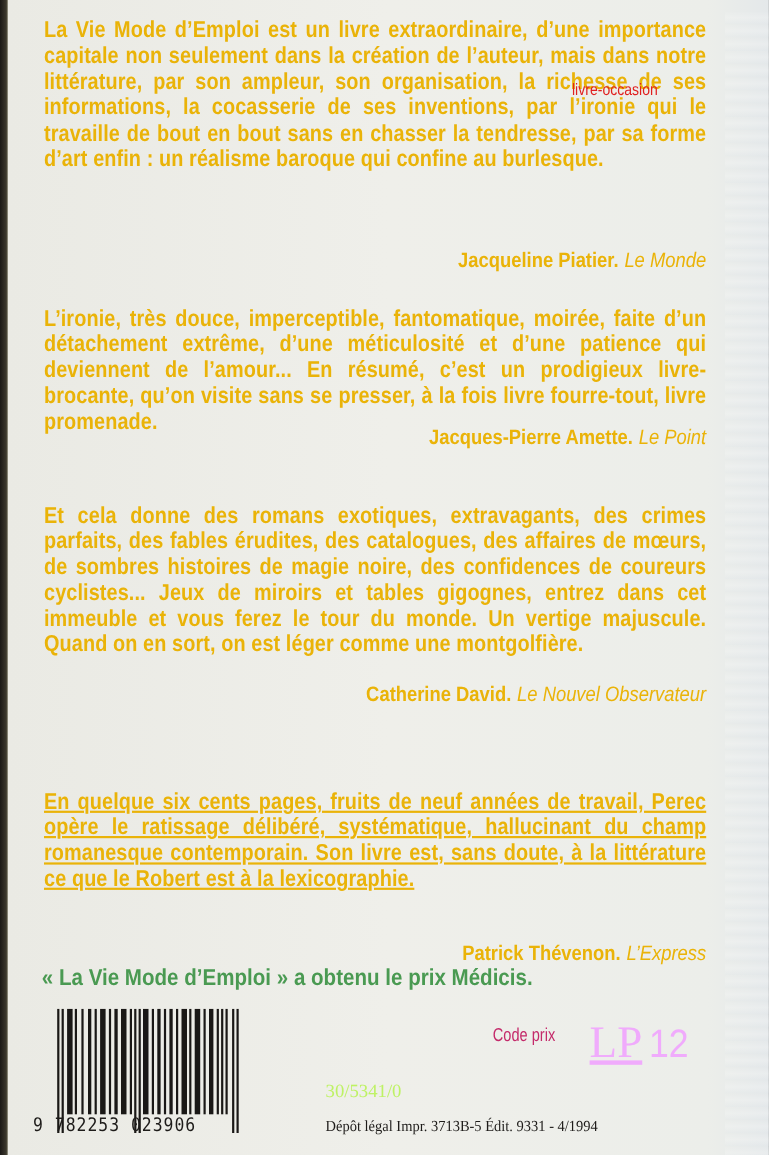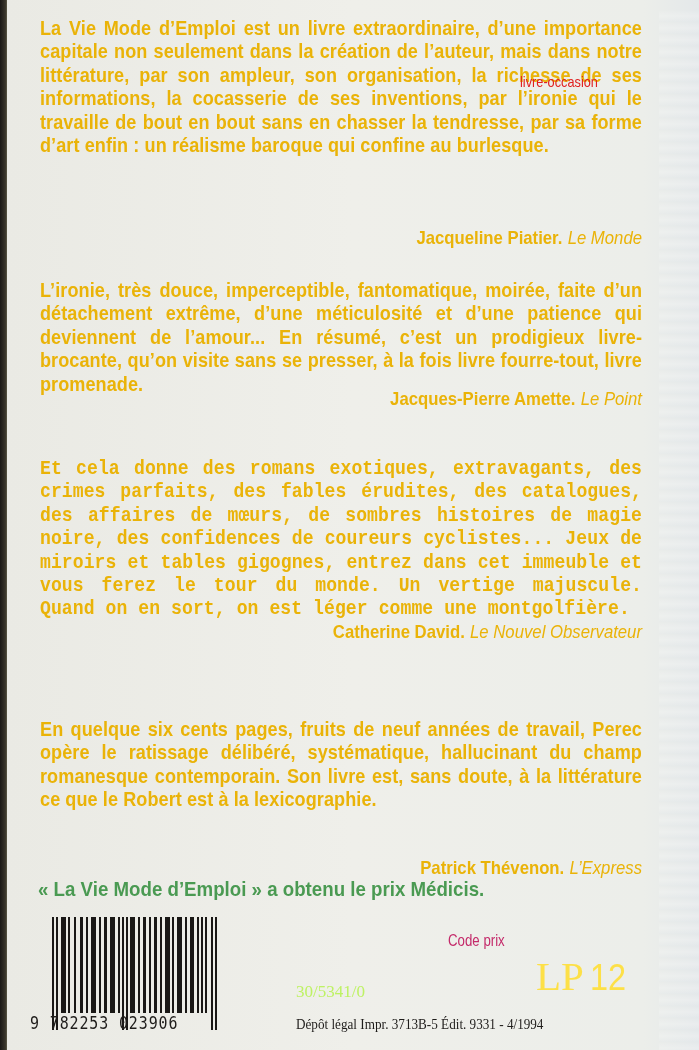--- a/index.html
+++ b/index.html
@@ -63,23 +63,23 @@
     transform: scaleX(0.88); transform-origin: left top;
     background: transparent;
   }
   .code-prix {
     position: absolute; left: 448px; top: 931px;
     font-family: "Liberation Sans", sans-serif;
     font-size: 17px; color: #c42a6a;
     transform: scaleX(0.78); transform-origin: left top;
   }
   .lp {
-    position: absolute; left: 536px; top: 952px;
+    position: absolute; left: 536px; top: 923px;
     font-family: "Liberation Serif", serif;
-    font-size: 41px; color: #fde047;
+    font-size: 41px; color: #f0abfc; text-decoration: underline;
   }
   .lp .num { font-family: "Liberation Sans", sans-serif; font-size: 36px; margin-left: 4px; transform: scaleX(0.9); display: inline-block; }
   .ref {
     position: absolute; left: 296px; top: 982px;
     font-family: "Liberation Serif", serif;
     font-size: 17px; color: #bef264;
   }
   .depot {
     position: absolute; left: 296px; top: 1017px;
     font-family: "Liberation Serif", serif;
@@ -105,28 +105,28 @@
 
 <div class="watermark">livre-occasion</div>
 
 <div class="text" style="top:262px;margin-top:16px;">
   <div class="para">L’ironie, très douce, imperceptible, fantomatique, moirée, faite d’un détachement extrême, d’une méticulosité et d’une patience qui deviennent de l’amour... En résumé, c’est un prodigieux livre-brocante, qu’on visite sans se presser, à la fois livre fourre-tout, livre promenade.</div>
 </div>
 <div class="text" style="top:388px;">
   <div class="attrib"><span>Jacques-Pierre Amette.</span><span class="source">Le Point</span></div>
 </div>
 
-<div class="text" style="top:457px;font-family:Liberation Mono, monospace;">
+<div class="text" style="top:457px;">
   <div class="para">Et cela donne des romans exotiques, extravagants, des crimes parfaits, des fables érudites, des catalogues, des affaires de mœurs, de sombres histoires de magie noire, des confidences de coureurs cyclistes... Jeux de miroirs et tables gigognes, entrez dans cet immeuble et vous ferez le tour du monde. Un vertige majuscule. Quand on en sort, on est léger comme une montgolfière.</div>
 </div>
 <div class="text" style="top:621px;">
   <div class="attrib"><span>Catherine David.</span><span class="source">Le Nouvel Observateur</span></div>
 </div>
 
-<div class="text" style="top:717px;">
+<div class="text" style="top:717px;text-decoration:underline;">
   <div class="para">En quelque six cents pages, fruits de neuf années de travail, Perec opère le ratissage délibéré, systématique, hallucinant du champ romanesque contemporain. Son livre est, sans doute, à la littérature ce que le Robert est à la lexicographie.</div>
 </div>
 <div class="text" style="top:857px;">
   <div class="attrib"><span>Patrick Thévenon.</span><span class="source">L’Express</span></div>
 </div>
 
 <div class="prize">« La Vie Mode d’Emploi » a obtenu le prix Médicis.</div>
 
 <svg class="barcode" viewBox="0 0 190 113" preserveAspectRatio="none">
   <g fill="#1a1816">

